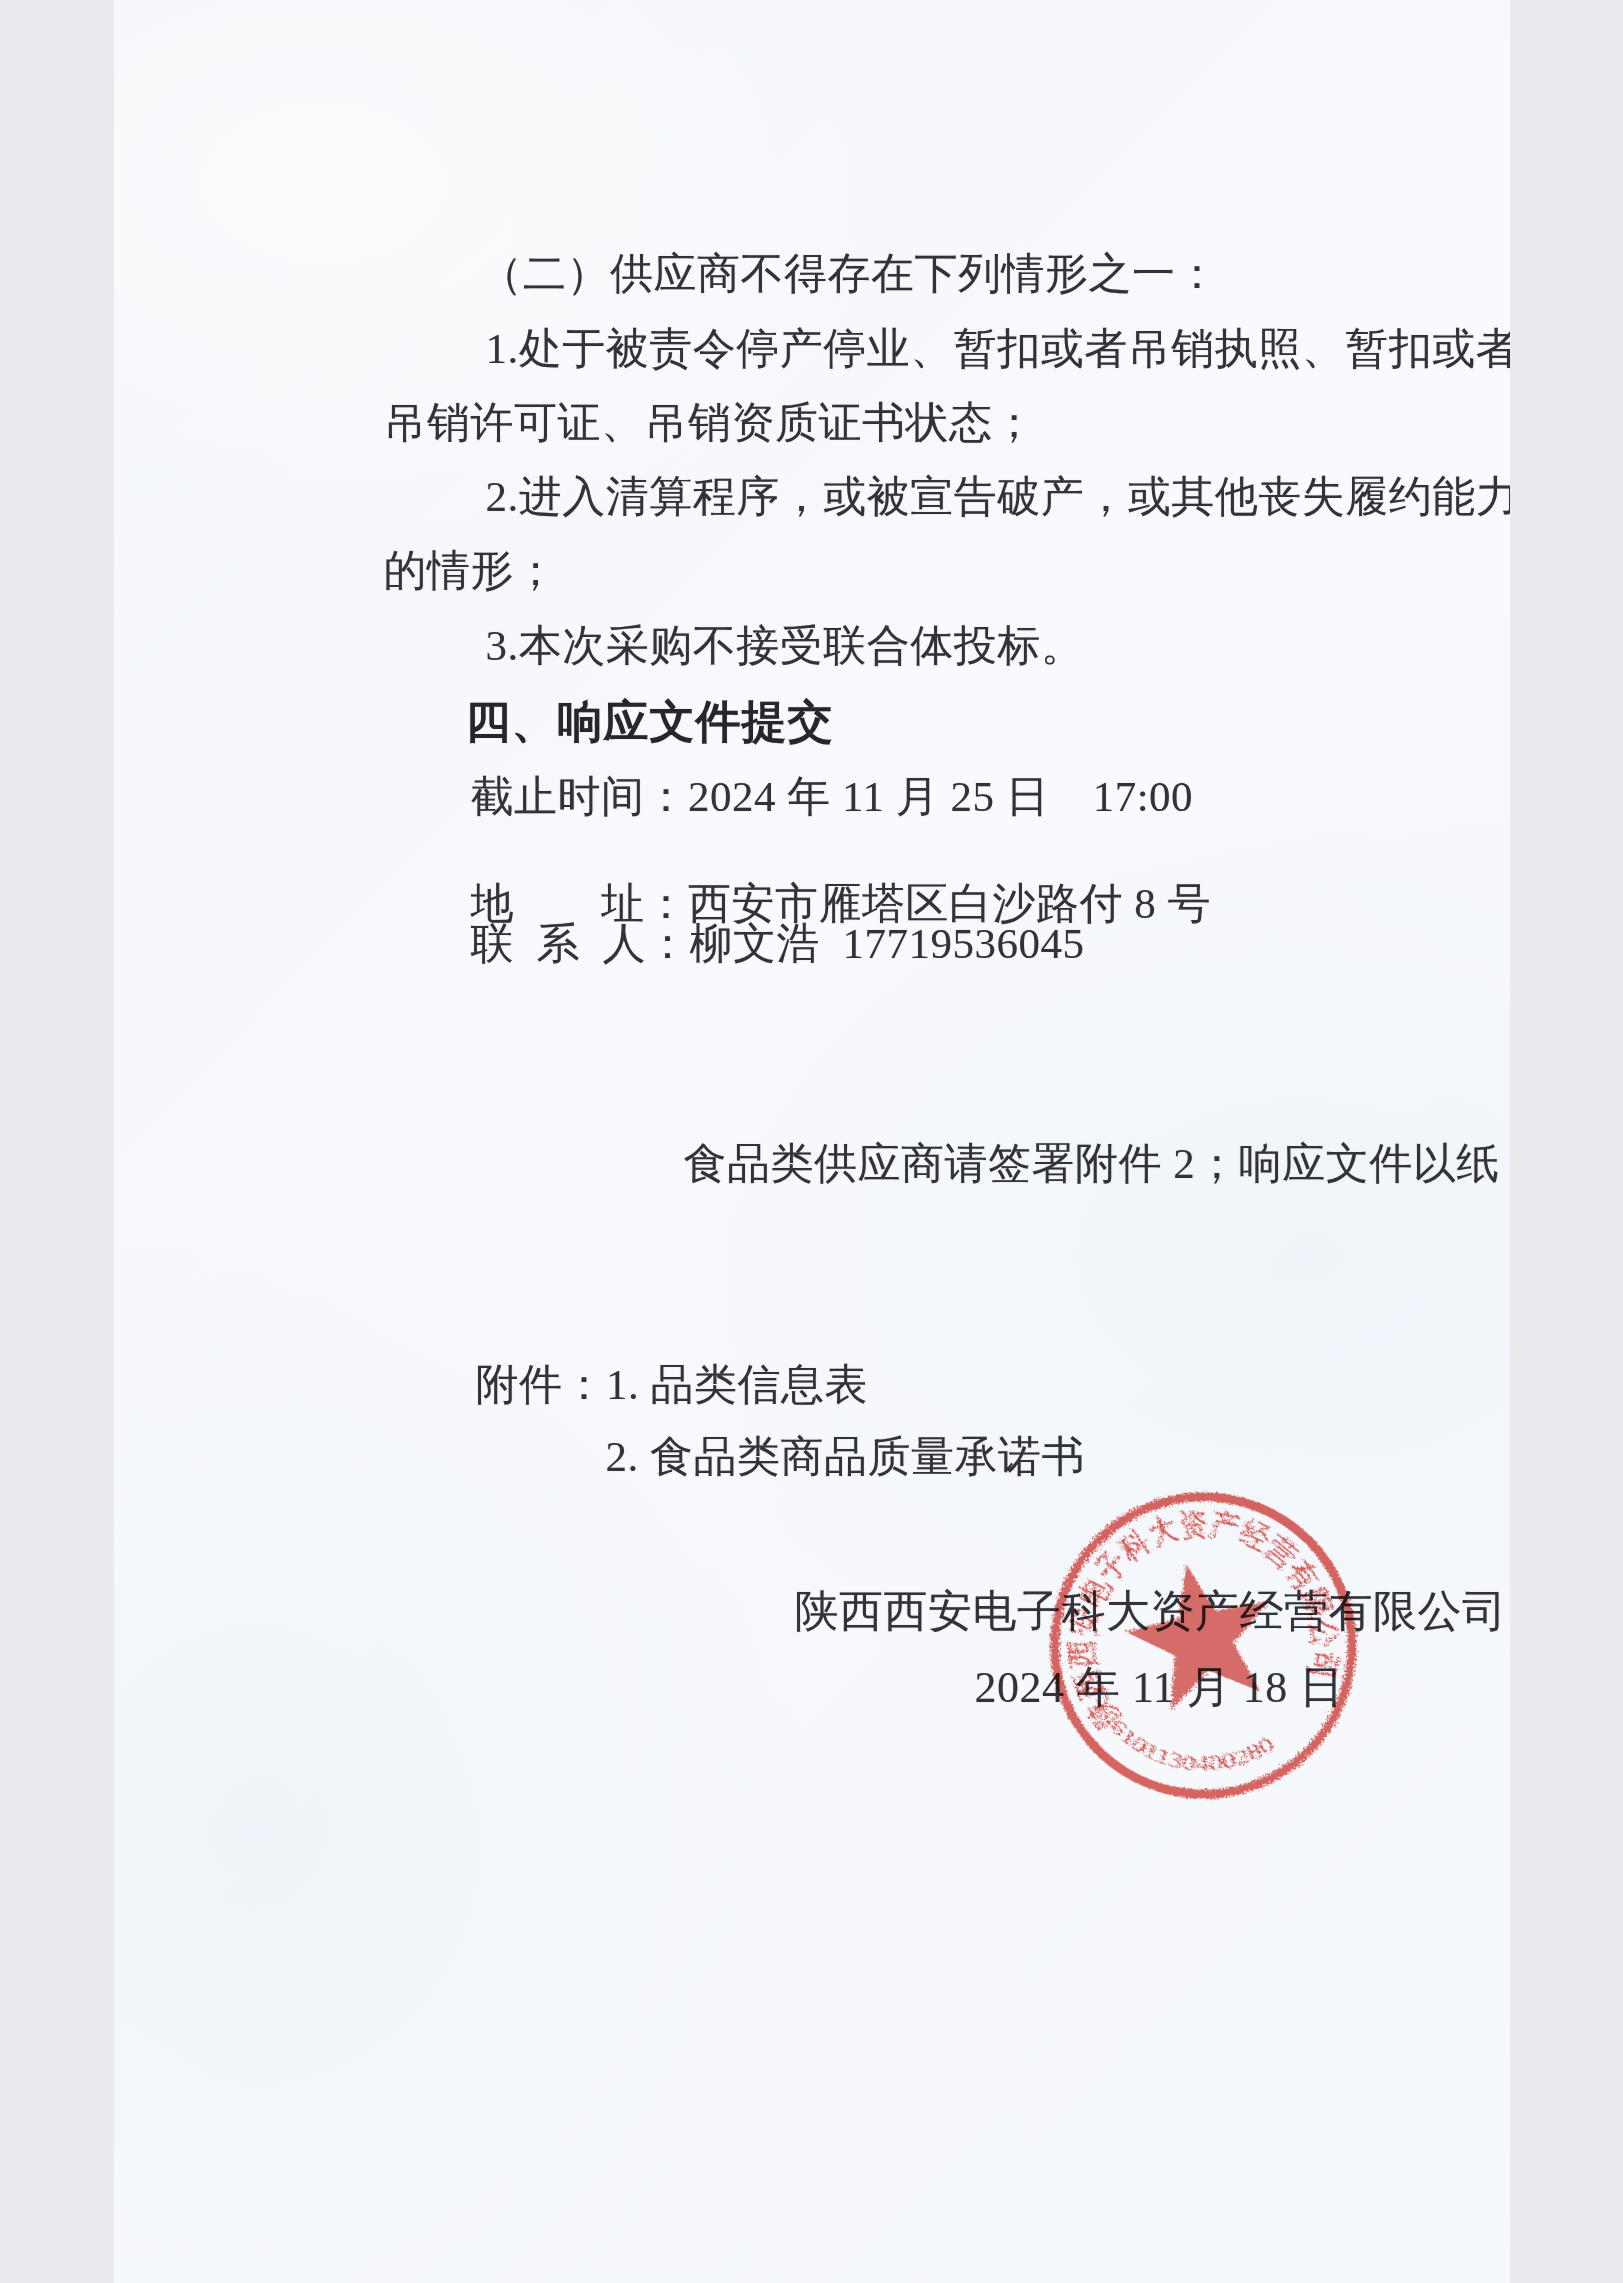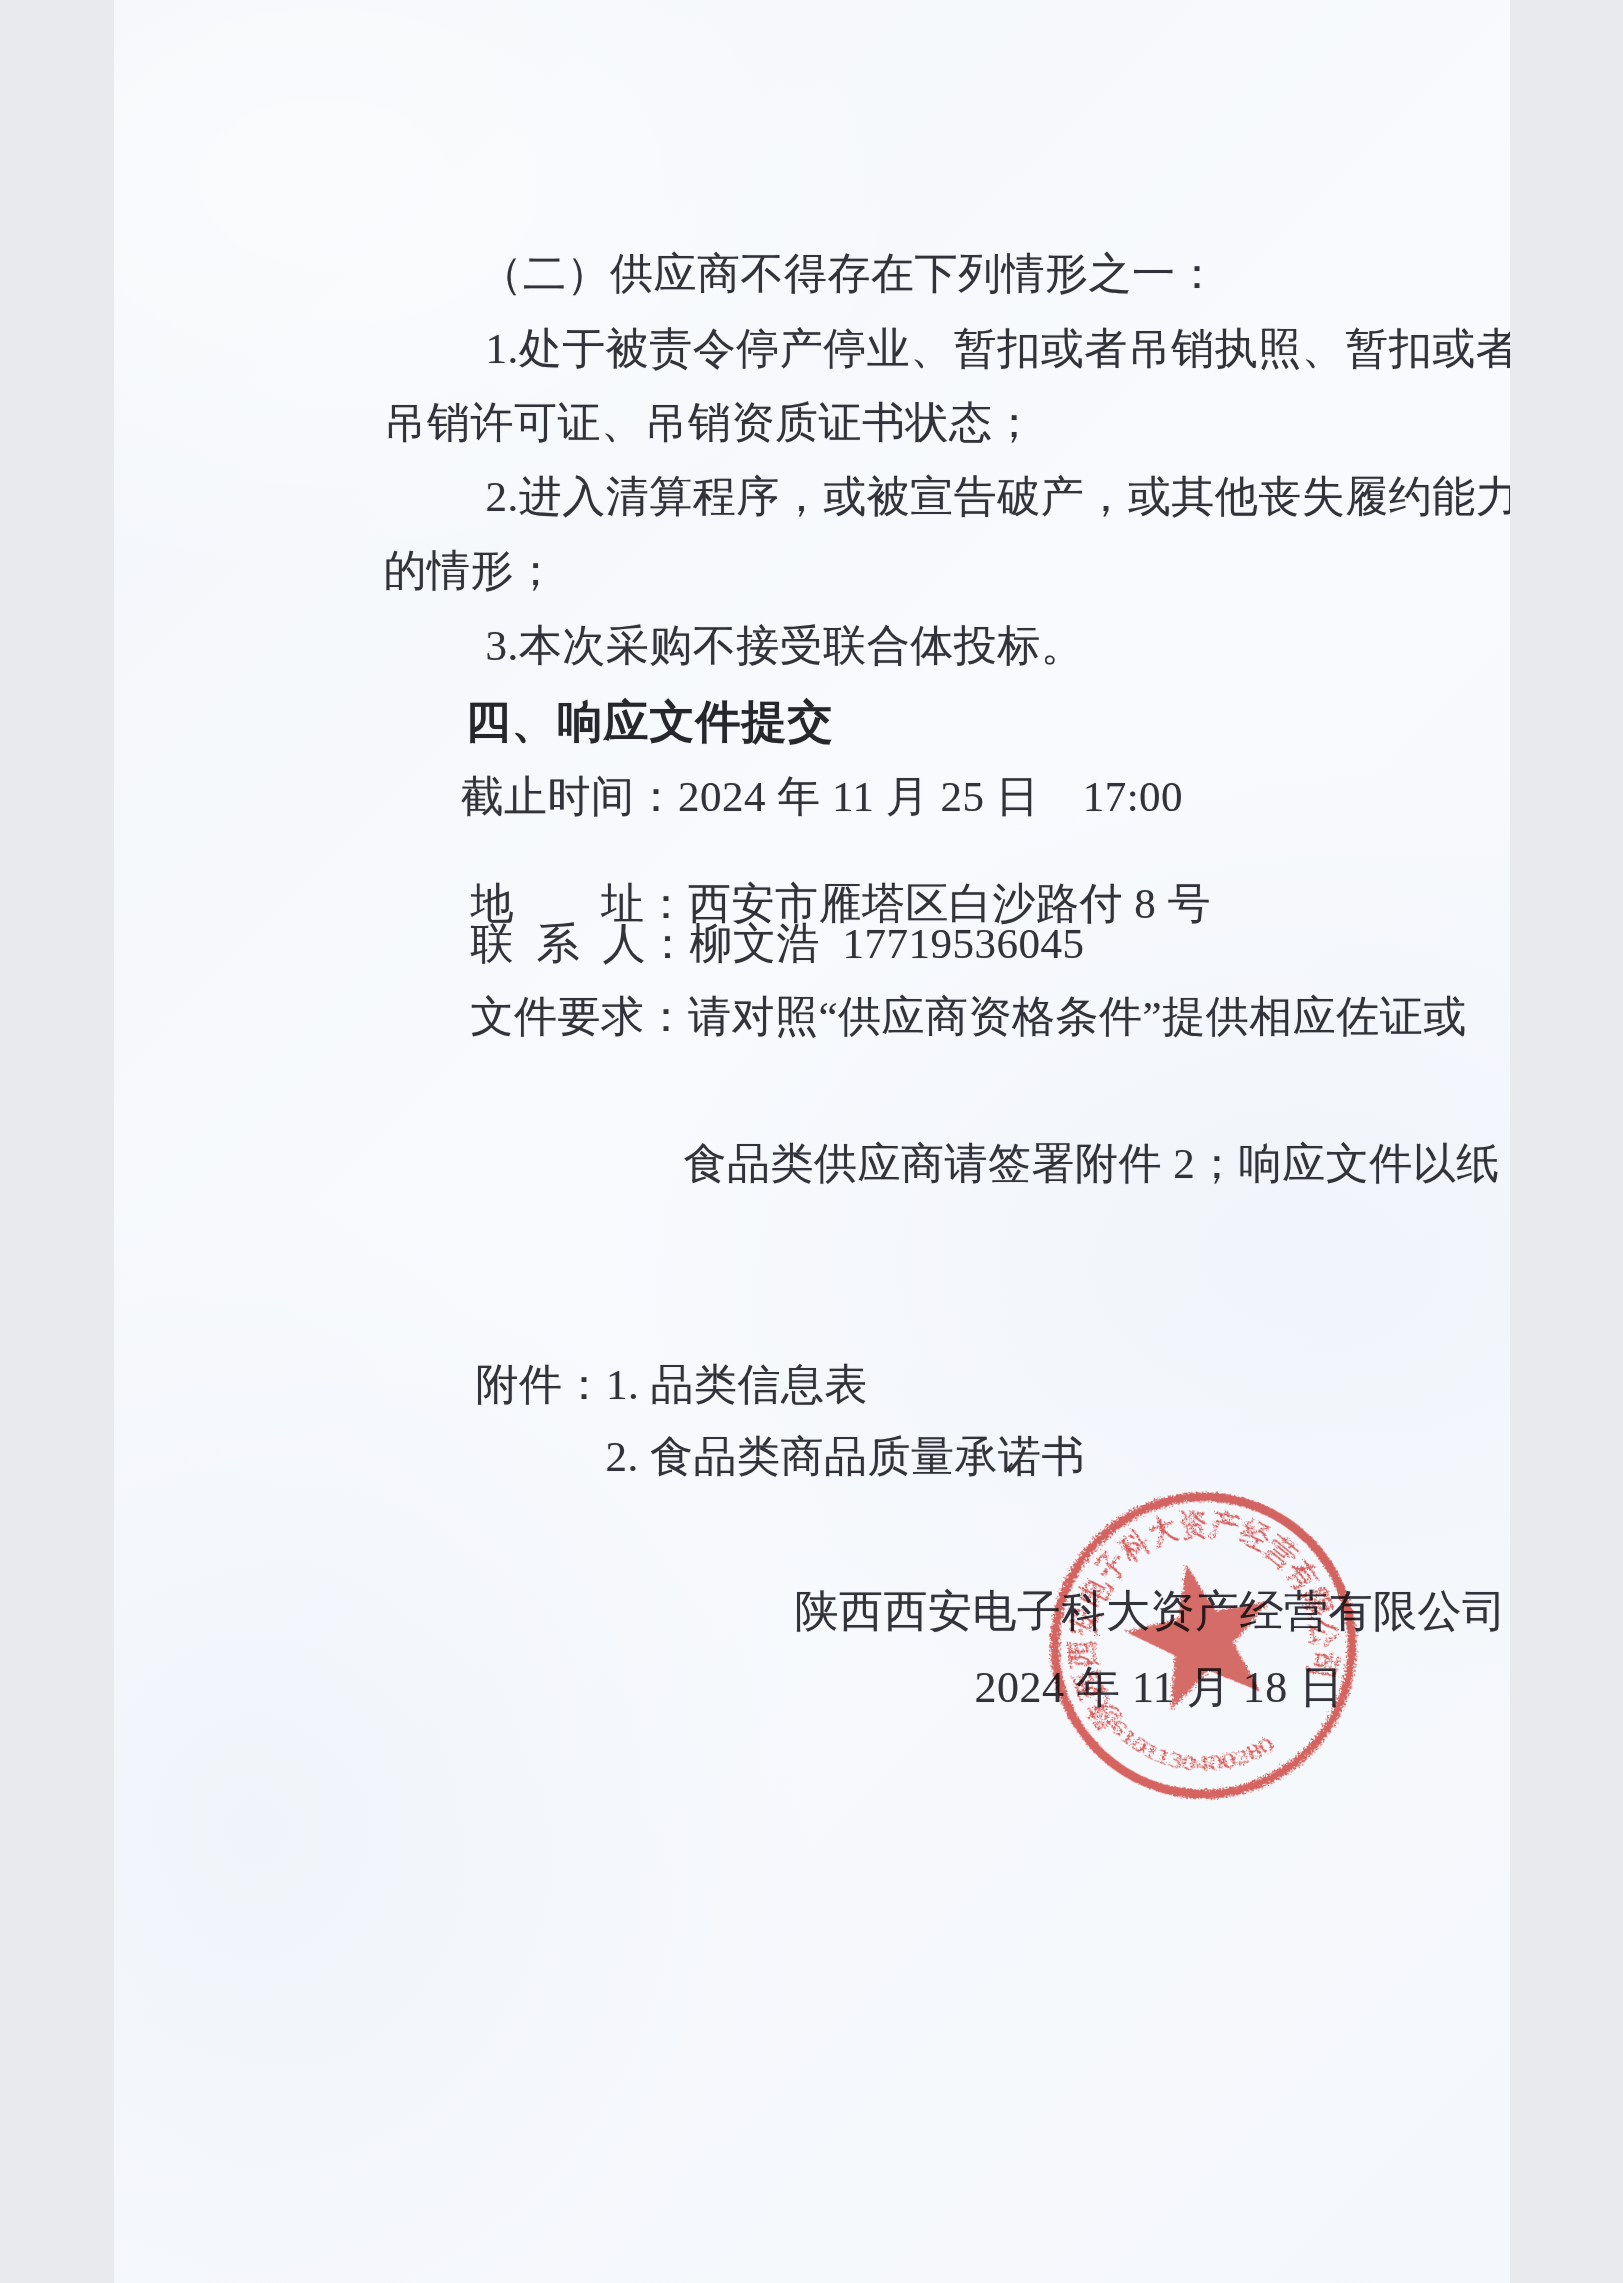--- a/index.html
+++ b/index.html
@@ -51,24 +51,23 @@
 
   <div class="ln" style="left:366px;top:250px">（二）供应商不得存在下列情形之一：</div>
   <div class="ln" style="left:372px;top:325px">1.处于被责令停产停业、暂扣或者吊销执照、暂扣或者</div>
   <div class="ln" style="left:270px;top:399px">吊销许可证、吊销资质证书状态；</div>
   <div class="ln" style="left:372px;top:473px">2.进入清算程序，或被宣告破产，或其他丧失履约能力</div>
   <div class="ln" style="left:270px;top:547px">的情形；</div>
   <div class="ln" style="left:372px;top:622px">3.本次采购不接受联合体投标。</div>
 
   <div class="ln hd" style="left:352px;top:697px">四、响应文件提交</div>
 
-  <div class="ln" style="left:347px;top:773px">截止时间：2024 年 11 月 25 日　17:00</div>
+  <div class="ln" style="left:357px;top:773px">截止时间：2024 年 11 月 25 日　17:00</div>
   <div class="ln" style="left:357px;top:880px">地　　址：西安市雁塔区白沙路付 8 号</div>
   <div class="ln" style="left:357px;top:920px">联  系  人：柳文浩  17719536045</div>
-  <div class="ln" style="left:357px;top:993px">文件要求：请对照“供应商资格条件”提供相应佐证或</div>
   <div class="ln" style="left:570px;top:1140px">食品类供应商请签署附件 2；响应文件以纸</div>
 
   <div class="ln" style="left:362px;top:1361px">附件：1. 品类信息表</div>
   <div class="ln" style="left:492px;top:1433px">2. 食品类商品质量承诺书</div>
 
   <div class="ln colophon" style="left:681px;top:1567px">陕西西安电子科大资产经营有限公司</div>
   <div class="ln colophon" style="left:861px;top:1643px">2024 年 11 月 18 日</div>
 
   <div class="stamp stamp--main">
     <svg viewBox="-170 -170 340 340">

